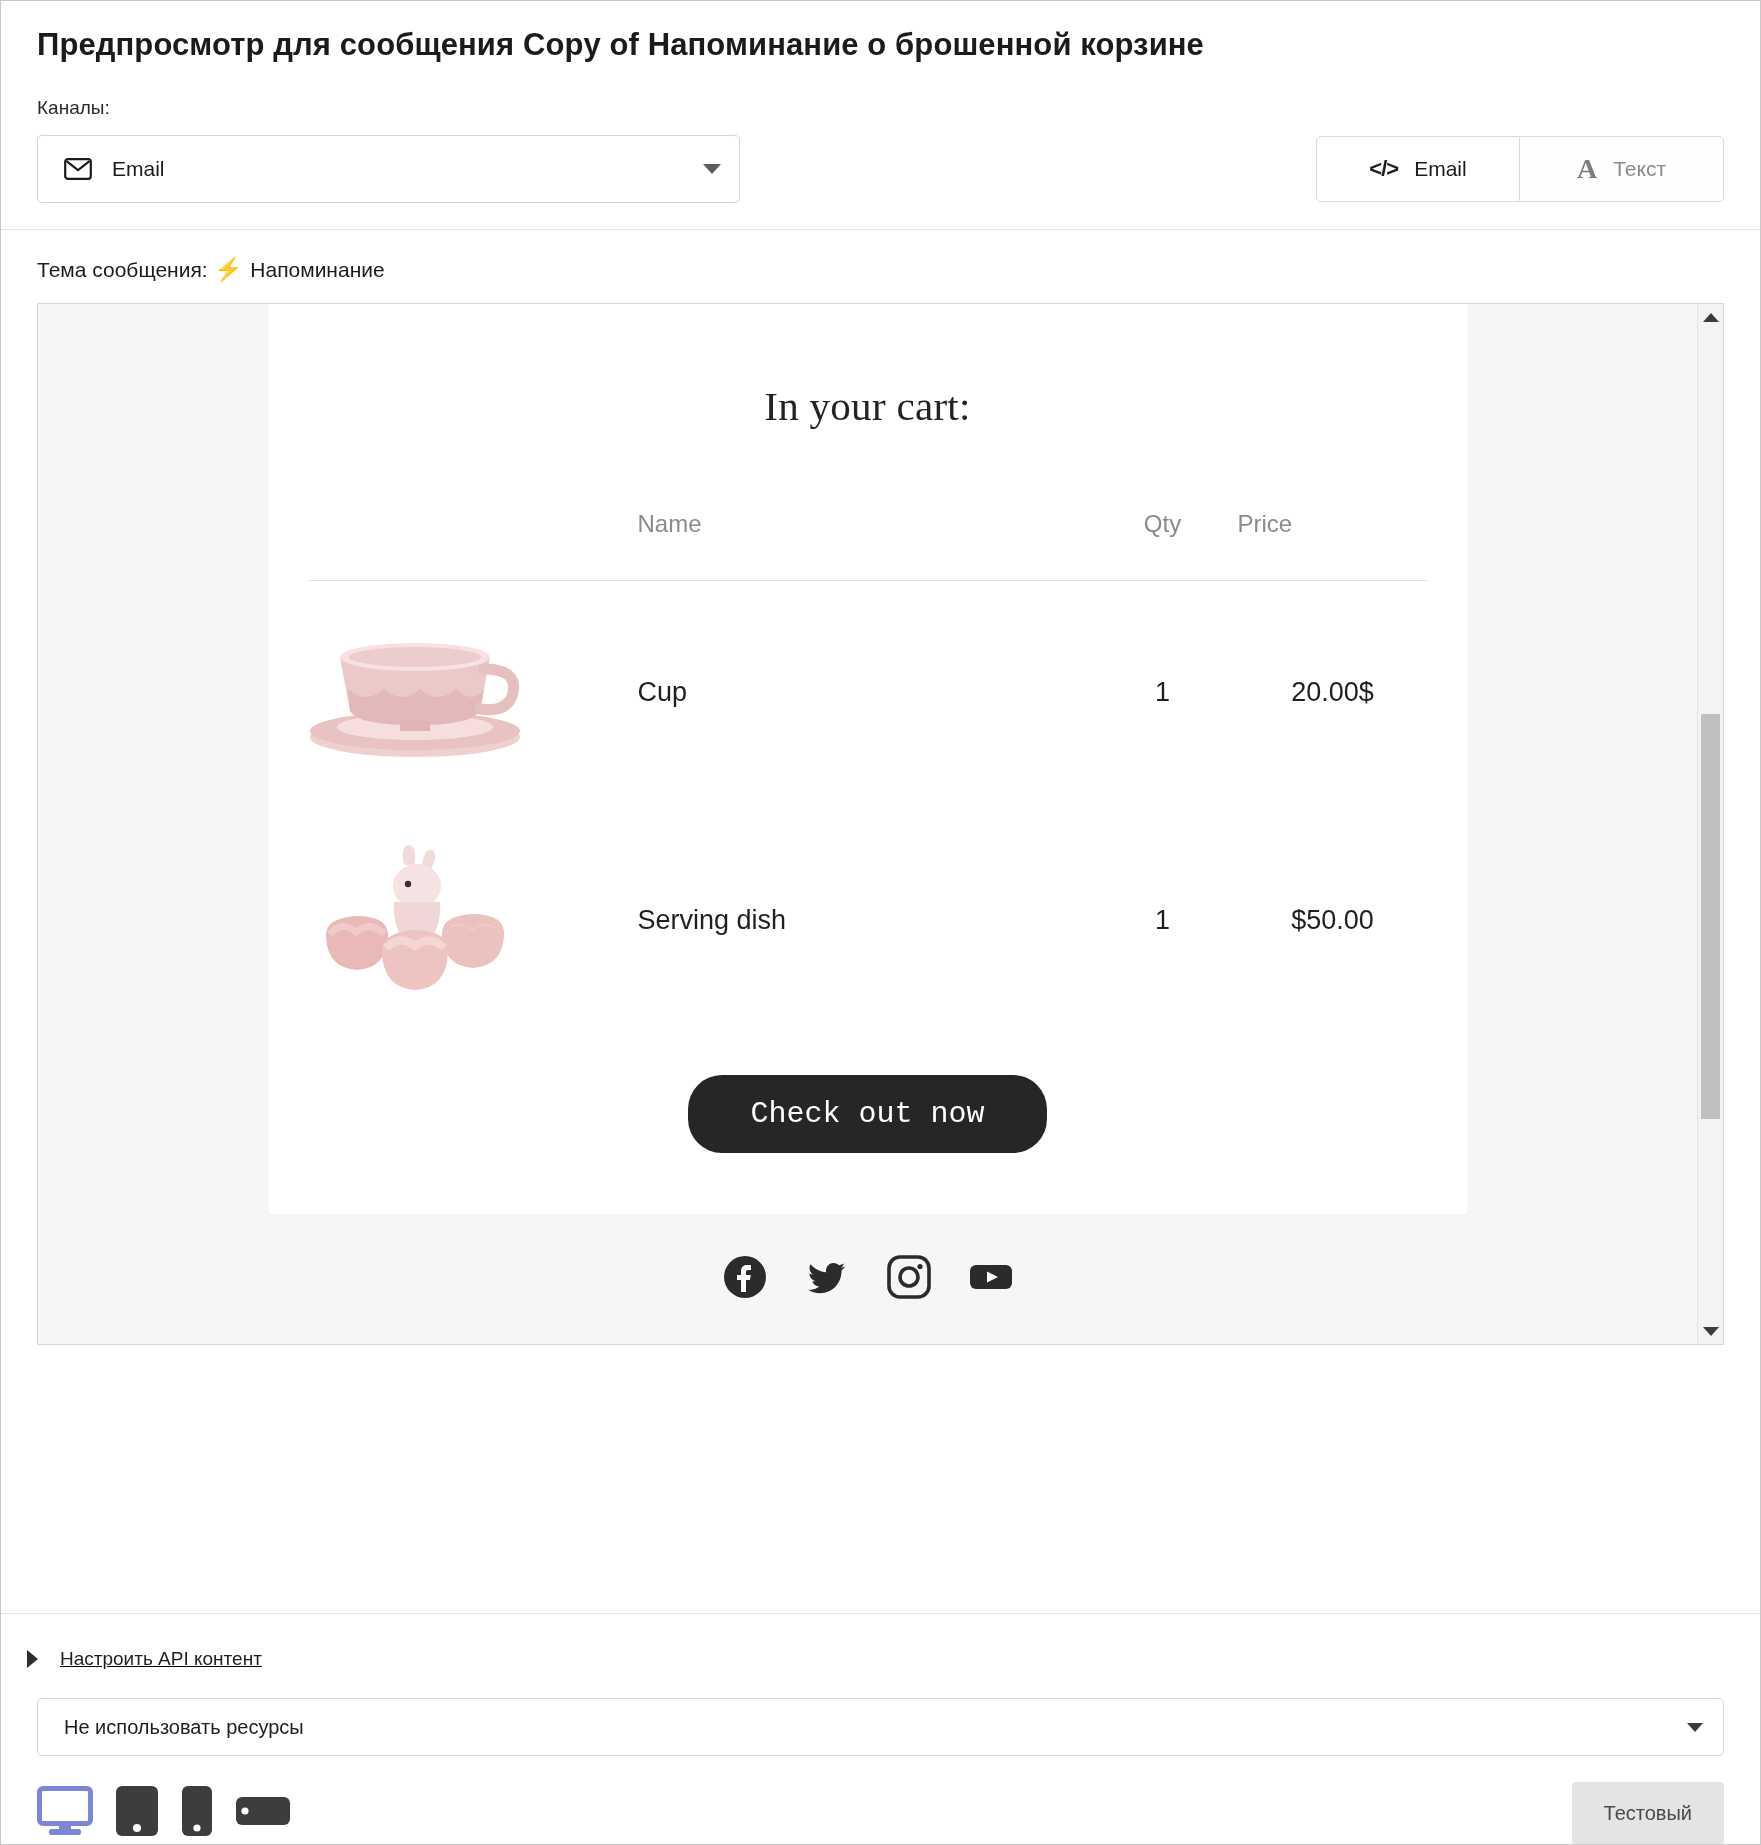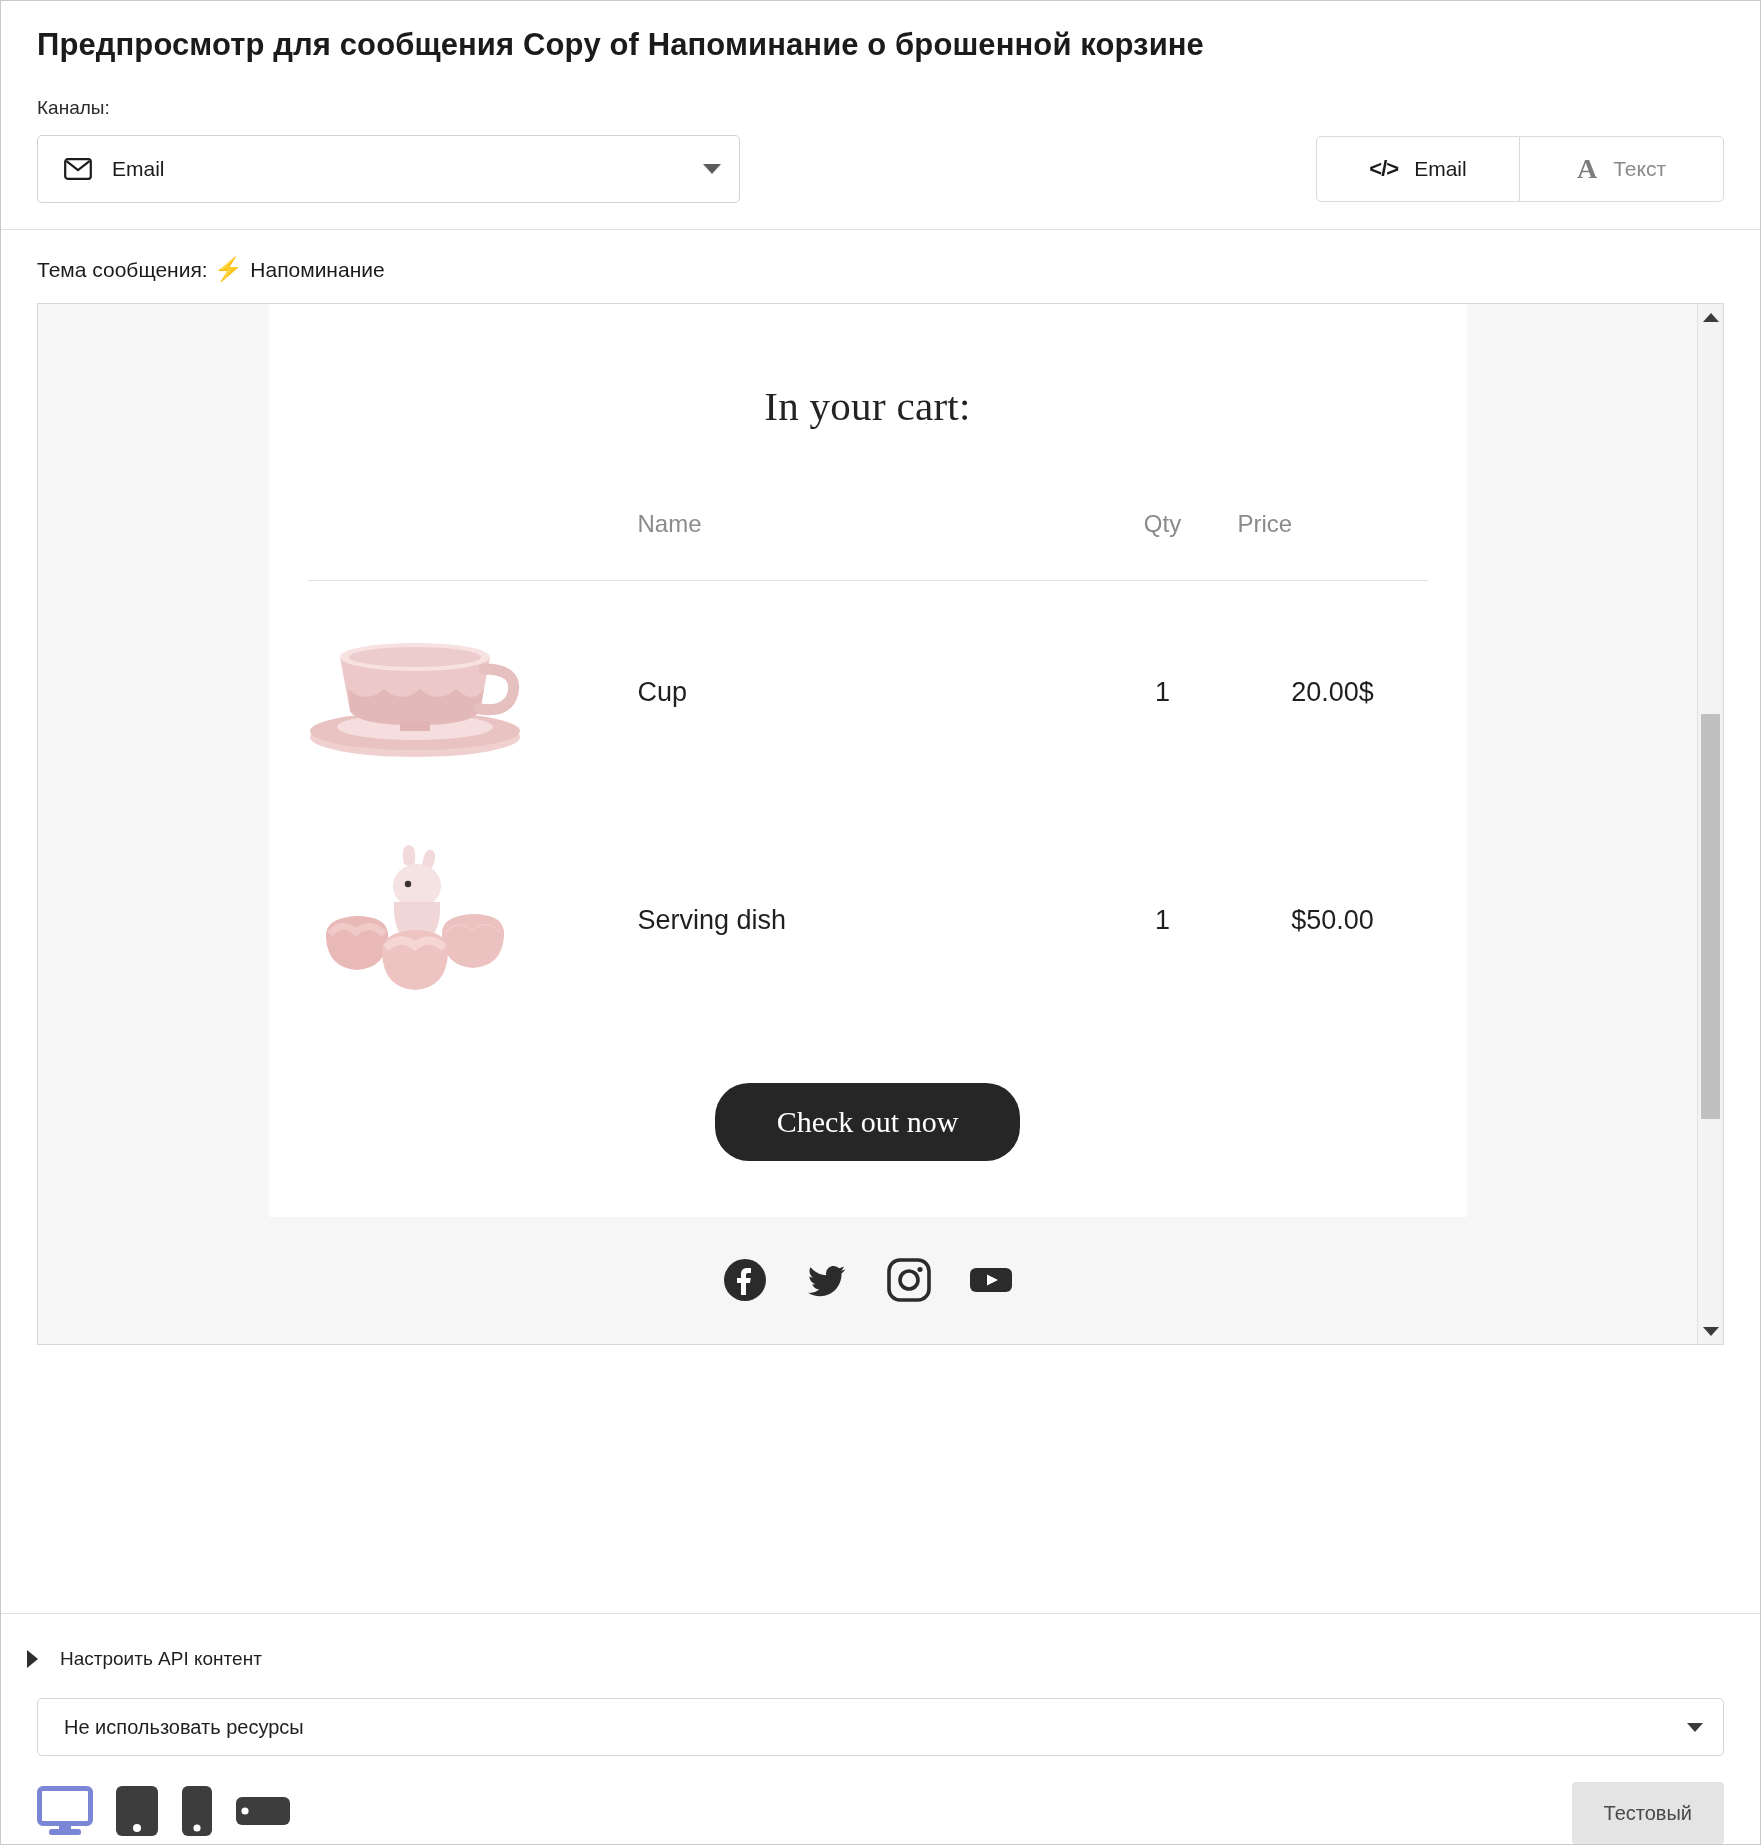--- a/index.html
+++ b/index.html
@@ -127,22 +127,21 @@
   .prod-cell { padding-left: 50px; }
 
   .cta-wrap { text-align: center; margin: 38px 0 0 0; padding-bottom: 56px; }
   .cta-btn {
     display: inline-block;
     background: #262626; color: #fff;
     font-size: 30px;
     border-radius: 34px;
     padding: 22px 62px;
     border: none; cursor: pointer;
-    font-family: Liberation Serif, serif;
-    margin-top: 8px;
+    font-family: Liberation Mono, monospace;
   }
   .social-row {
     display: flex; justify-content: center; gap: 36px;
     padding: 40px 0 0 0;
     background: #f6f6f6;
   }
   .social-ico { cursor: pointer; }
 
   
   .vscroll {
@@ -161,20 +160,21 @@
     top: 410px; height: 405px;
     background: #c0c0c0; border-radius: 1px;
   }
 
   
   .bottom-sep { margin-top: auto; border-top: 1px solid #e0e0e0; }
   .api-row {
     padding: 34px 0 0 26px;
     display: flex; align-items: center; gap: 22px;
     cursor: pointer;
+    text-decoration: underline;
   }
   .tri-right { width:0;height:0;border-top:9px solid transparent;border-bottom:9px solid transparent;border-left:11px solid #2e2e2e; }
   .api-label { font-size: 19px; color: #1f1f1f; }
 
   .selects-row {
     display: flex; gap: 56px;
     padding: 28px 36px 0 36px;
   }
   .bsel {
     height: 58px; flex: 1;

